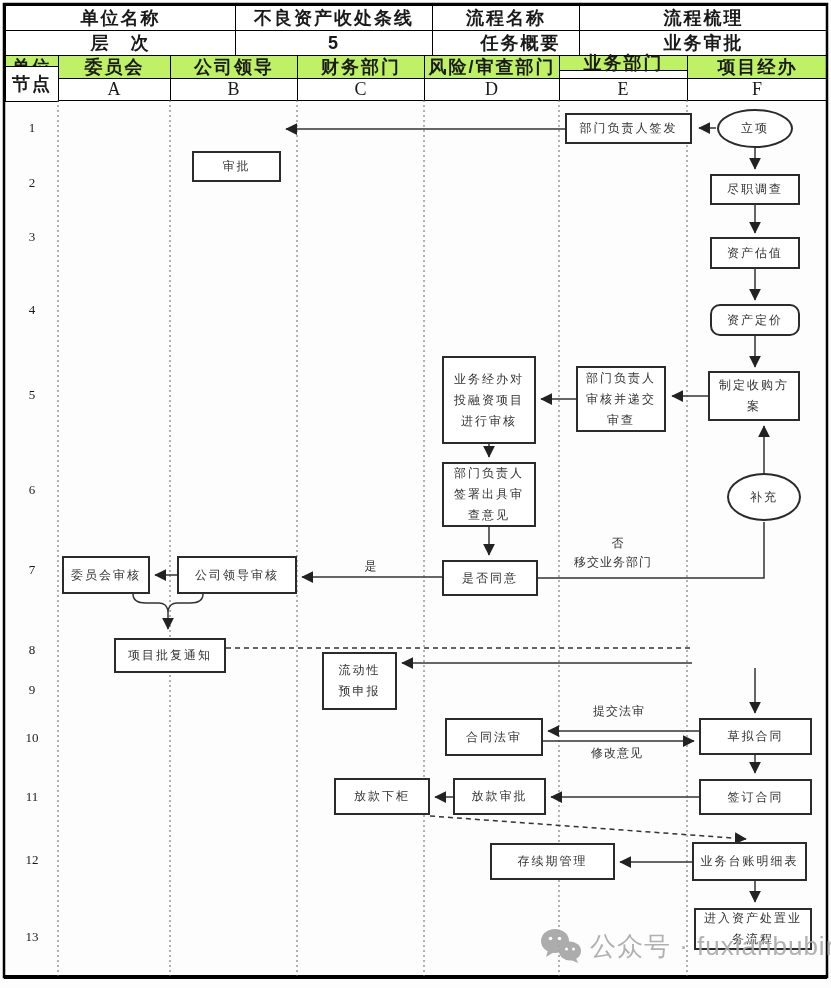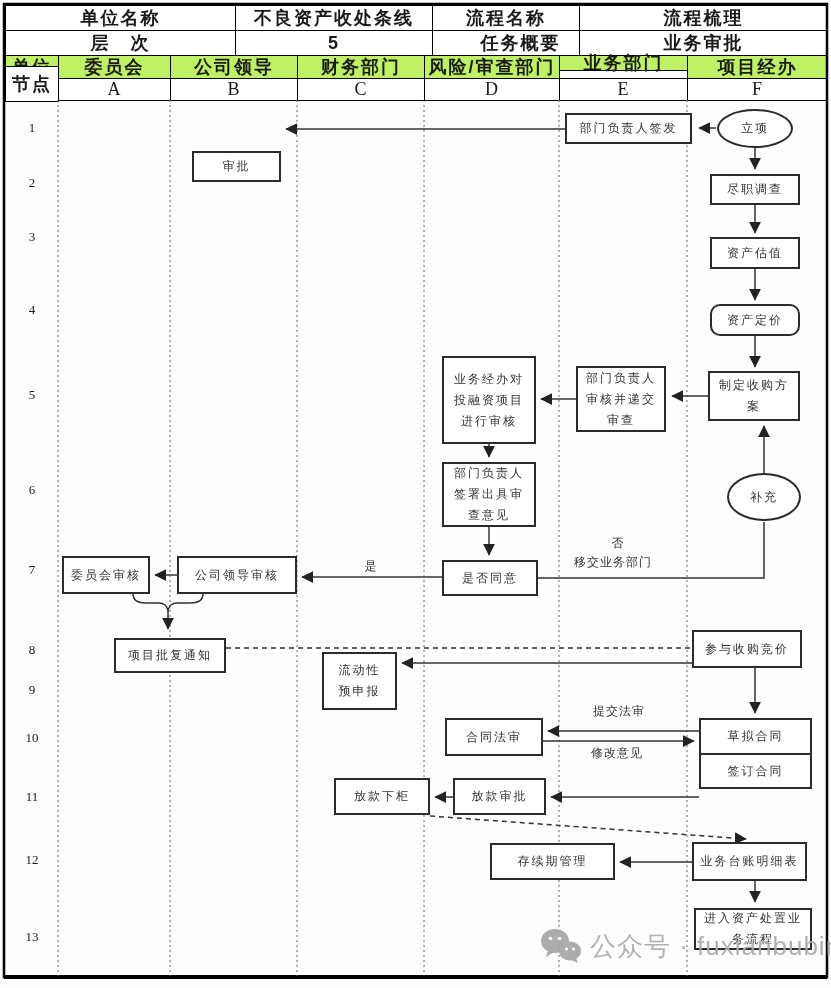--- a/index.html
+++ b/index.html
@@ -127,27 +127,26 @@
   <div class="box" style="left:710px;top:304px;width:90px;height:32px;border-radius:10px;">资产定价</div>
   <div class="box" style="left:708px;top:371px;width:92px;height:50px;">制定收购方案</div>
   <div class="box" style="left:576px;top:366px;width:90px;height:66px;">部门负责人审核并递交审查</div>
   <div class="box" style="left:442px;top:356px;width:94px;height:88px;">业务经办对投融资项目进行审核</div>
   <div class="box" style="left:442px;top:462px;width:94px;height:65px;">部门负责人签署出具审查意见</div>
   <div class="box ell" style="left:727px;top:473px;width:74px;height:48px;">补充</div>
   <div class="box" style="left:62px;top:556px;width:88px;height:38px;">委员会审核</div>
   <div class="box" style="left:177px;top:556px;width:120px;height:38px;">公司领导审核</div>
   <div class="box" style="left:442px;top:560px;width:96px;height:36px;">是否同意</div>
   <div class="box" style="left:114px;top:638px;width:112px;height:35px;">项目批复通知</div>
-  <div class="box" style="left:692px;top:630px;width:110px;height:38px;">参与收购竞价</div>
   <div class="box" style="left:322px;top:652px;width:75px;height:58px;padding:1px 12px;">流动性预申报</div>
   <div class="box" style="left:445px;top:718px;width:98px;height:38px;">合同法审</div>
   <div class="box" style="left:699px;top:718px;width:113px;height:37px;">草拟合同</div>
   <div class="box" style="left:334px;top:778px;width:96px;height:37px;">放款下柜</div>
   <div class="box" style="left:453px;top:778px;width:93px;height:37px;">放款审批</div>
-  <div class="box" style="left:699px;top:753px;width:113px;height:36px;">签订合同</div>
+  <div class="box" style="left:699px;top:779px;width:113px;height:36px;">签订合同</div>
   <div class="box" style="left:490px;top:843px;width:125px;height:37px;">存续期管理</div>
   <div class="box" style="left:692px;top:842px;width:115px;height:39px;">业务台账明细表</div>
   <div class="box" style="left:694px;top:908px;width:118px;height:42px;font-family:Liberation Serif, serif;">进入资产处置业务流程</div>
 
   <div class="lbl" style="left:356px;top:558px;width:30px;">是</div>
   <div class="lbl" style="left:598px;top:535px;width:40px;">否</div>
   <div class="lbl" style="left:563px;top:554px;width:100px;">移交业务部门</div>
   <div class="lbl" style="left:583px;top:703px;width:72px;">提交法审</div>
   <div class="lbl" style="left:581px;top:745px;width:72px;">修改意见</div>
 

